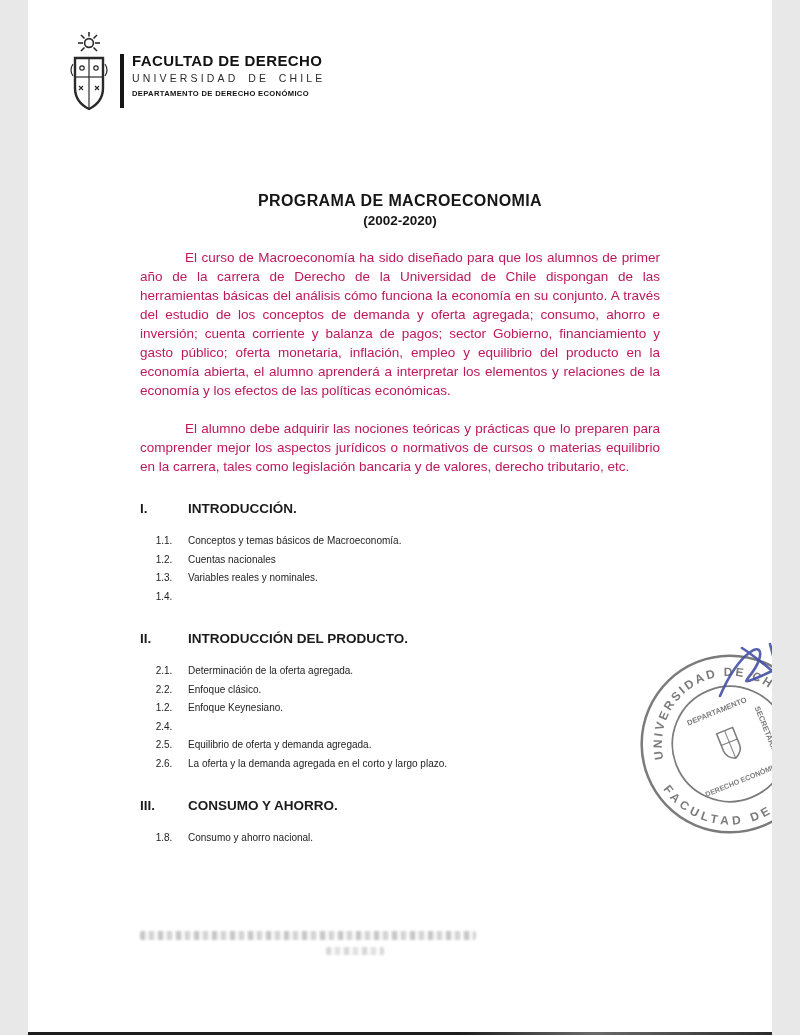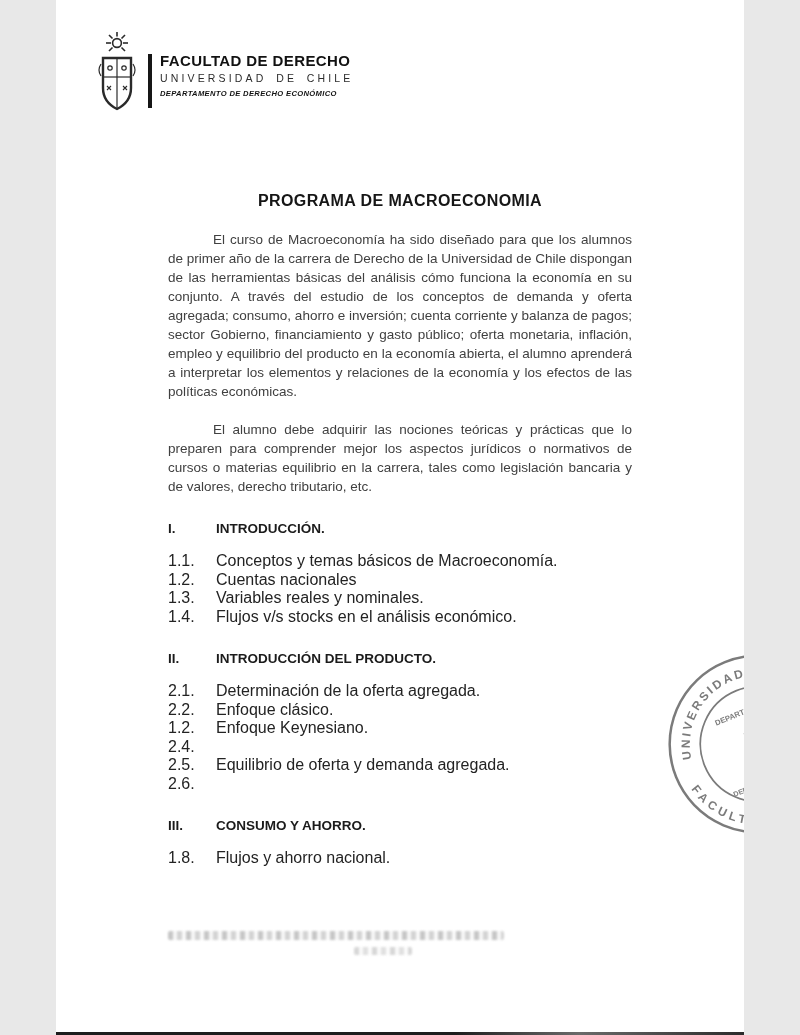--- a/index.html
+++ b/index.html
@@ -1,55 +1,55 @@
 <!DOCTYPE html>
 <html><head>
 <meta charset="utf-8">
 <style>
   html, body { margin: 0; padding: 0; background: #e8e8e8; }
   .page {
     position: relative;
-    width: 688px;
+    width: 744px;
     height: 1035px;
     margin: 0 auto;
     background: #ffffff;
     overflow: hidden;
     font-family: "Liberation Sans", "DejaVu Sans", sans-serif;
     color: #1f1f1f;
   }
 
   
   .letterhead { position: absolute; left: 36px; top: 30px; display: flex; align-items: flex-start; }
   .lh-logo { flex: 0 0 auto; }
   .lh-bar { width: 4px; height: 54px; background: #161616; margin: 24px 8px 0 6px; }
   .lh-text { margin-top: 22px; }
   .lh-faculty { font-size: 15px; font-weight: bold; letter-spacing: .4px; color: #121212; }
   .lh-univ { font-size: 10.5px; letter-spacing: .30em; word-spacing: .35em; color: #2b2b2b; margin-top: 3px; }
-  .lh-dept { font-size: 7.6px; font-weight: bold; letter-spacing: .35px; color: #121212; margin-top: 5px; font-style: italic; }
+  .lh-dept { font-size: 7.6px; font-weight: bold; letter-spacing: .35px; color: #121212; margin-top: 5px; }
 
   
   .content { position: absolute; left: 112px; right: 112px; top: 192px; }
   .title-block { text-align: center; }
   .doc-title { font-size: 16px; font-weight: bold; letter-spacing: .4px; color: #161616; text-align: center; }
   .doc-subtitle { font-size: 13.5px; font-weight: bold; margin-top: 3px; color: #161616; }
 
   .paras { margin-top: 20px; }
   .para {
     margin: 0 0 19px 0;
     font-size: 13.5px;
     line-height: 19px;
     text-align: justify;
     text-indent: 45px;
-    color: #404040;
+    color: #be185d;
   }
 
   .sec { margin-top: 25px; }
   .sec-head { display: flex; font-weight: bold; font-size: 13.5px; margin-bottom: 16px; color: #1b1b1b; }
   .sec-head .col-num { flex: 0 0 48px; }
-  .sec-items .item { display: flex; font-size: 16px; line-height: 18.5px; color: #232323; }
+  .sec-items .item { display: flex; font-size: 10px; line-height: 18.5px; color: #232323; text-align: center; }
   .sec-items .col-num { flex: 0 0 48px; }
 
   
   .stamp { position: absolute; left: 606px; top: 648px; opacity: .72; mix-blend-mode: multiply; }
   .signature { position: absolute; left: 684px; top: 634px; opacity: .9; }
 
   
   .smudge {
     position: absolute; height: 9px; border-radius: 2px;
     background: repeating-linear-gradient(90deg,
@@ -99,20 +99,21 @@
       <div class="lh-faculty">FACULTAD DE DERECHO</div>
       <div class="lh-univ">UNIVERSIDAD DE CHILE</div>
       <div class="lh-dept">DEPARTAMENTO DE DERECHO ECONÓMICO</div>
     </div>
   </header>
 
   <main class="content">
 
     <div class="title-block">
       <div class="doc-title">PROGRAMA DE MACROECONOMIA</div>
+      <div class="doc-subtitle">(2002-2020)</div>
     </div>
 
     <div class="paras">
 
         <p class="para">El curso de Macroeconomía ha sido diseñado para que los alumnos de primer año de la carrera de Derecho de la Universidad de Chile dispongan de las herramientas básicas del análisis cómo funciona la economía en su conjunto. A través del estudio de los conceptos de demanda y oferta agregada; consumo, ahorro e inversión; cuenta corriente y balanza de pagos; sector Gobierno, financiamiento y gasto público; oferta monetaria, inflación, empleo y equilibrio del producto en la economía abierta, el alumno aprenderá a interpretar los elementos y relaciones de la economía y los efectos de las políticas económicas.</p>
 
         <p class="para">El alumno debe adquirir las nociones teóricas y prácticas que lo preparen para comprender mejor los aspectos jurídicos o normativos de cursos o materias equilibrio en la carrera, tales como legislación bancaria y de valores, derecho tributario, etc.</p>
       </div>
 
     <section class="sec">
@@ -132,21 +133,20 @@
             <span class="col-txt">Cuentas nacionales</span>
           </div>
 
           <div class="item">
             <span class="col-num">1.3.</span>
             <span class="col-txt">Variables reales y nominales.</span>
           </div>
 
           <div class="item">
             <span class="col-num">1.4.</span>
-            <span class="col-txt">Flujos v/s stocks en el análisis económico.</span>
           </div>
         </div>
     </section>
 
     <section class="sec">
       <div class="sec-head">
         <span class="col-num">II.</span>
         <span class="col-txt">INTRODUCCIÓN DEL PRODUCTO.</span>
       </div>
       <div class="sec-items">
@@ -170,34 +170,35 @@
             <span class="col-num">2.4.</span>
           </div>
 
           <div class="item">
             <span class="col-num">2.5.</span>
             <span class="col-txt">Equilibrio de oferta y demanda agregada.</span>
           </div>
 
           <div class="item">
             <span class="col-num">2.6.</span>
+            <span class="col-txt">La oferta y la demanda agregada en el corto y largo plazo.</span>
           </div>
         </div>
     </section>
 
     <section class="sec">
       <div class="sec-head">
         <span class="col-num">III.</span>
         <span class="col-txt">CONSUMO Y AHORRO.</span>
       </div>
       <div class="sec-items">
 
           <div class="item">
             <span class="col-num">1.8.</span>
-            <span class="col-txt">Flujos y ahorro nacional.</span>
+            <span class="col-txt">Consumo y ahorro nacional.</span>
           </div>
         </div>
     </section>
 
   </main>
 
   <svg class="stamp" width="192" height="192" viewBox="-100 -100 200 200">
     <defs>
       <path id="arcTop" d="M -71 0 A 71 71 0 0 1 71 0"></path>
       <path id="arcBot" d="M -84 0 A 84 84 0 0 0 84 0"></path>

